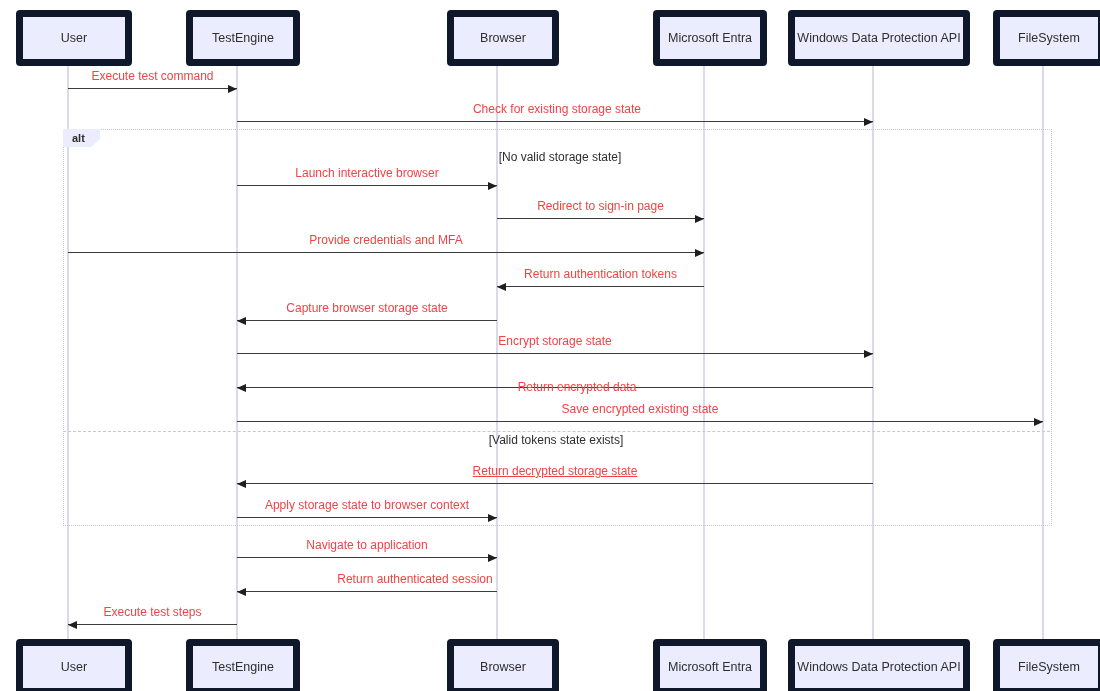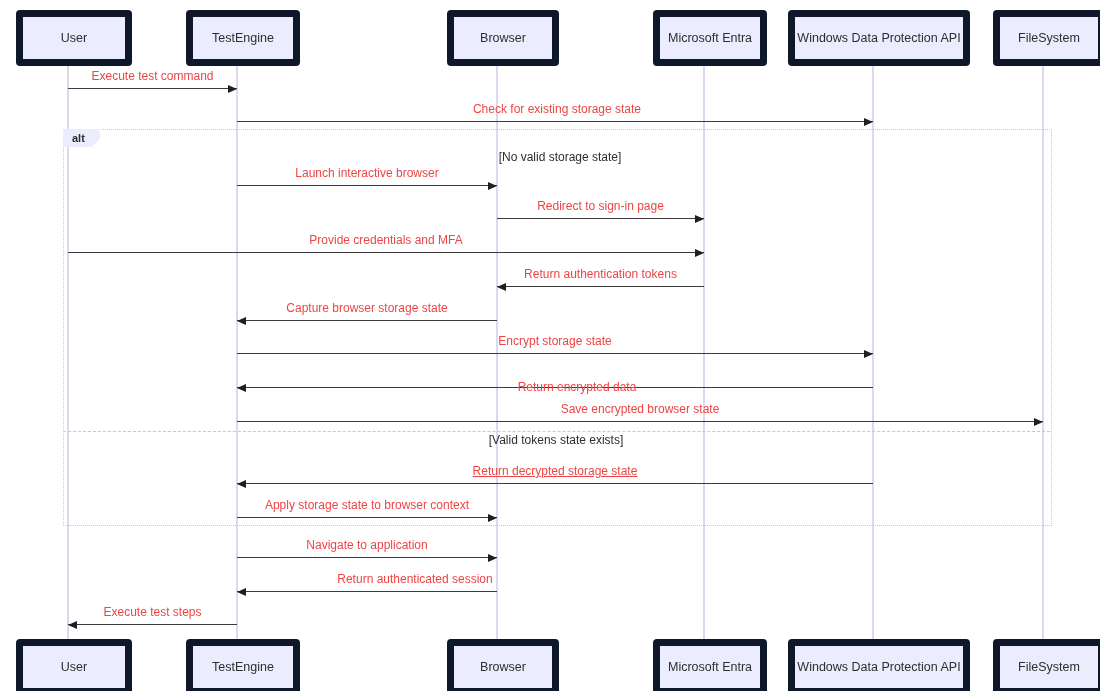--- a/index.html
+++ b/index.html
@@ -65,21 +65,21 @@
     <div class="msg-head left" style="left: 237px; top: 317px;"></div>
     <div class="msg-label" style="left: 367px; top: 301px;">Capture browser storage state</div>
     <div class="msg-line" style="left: 237px; top: 353px; width: 636px;"></div>
     <div class="msg-head right" style="left: 864px; top: 350px;"></div>
     <div class="msg-label" style="left: 555px; top: 334px;">Encrypt storage state</div>
     <div class="msg-line" style="left: 237px; top: 387px; width: 636px;"></div>
     <div class="msg-head left" style="left: 237px; top: 384px;"></div>
     <div class="msg-label" style="left: 577px; top: 368px; margin-top: 12px;">Return encrypted data</div>
     <div class="msg-line" style="left: 237px; top: 421px; width: 806px;"></div>
     <div class="msg-head right" style="left: 1034px; top: 418px;"></div>
-    <div class="msg-label" style="left: 640px; top: 402px;">Save encrypted browser state</div>
+    <div class="msg-label" style="left: 640px; top: 402px;">Save encrypted existing state</div>
     <div class="msg-line" style="left: 237px; top: 483px; width: 636px;"></div>
     <div class="msg-head left" style="left: 237px; top: 480px;"></div>
     <div class="msg-label" style="left: 555px; top: 464px; text-decoration: underline;">Return decrypted storage state</div>
     <div class="msg-line" style="left: 237px; top: 517px; width: 260px;"></div>
     <div class="msg-head right" style="left: 488px; top: 514px;"></div>
     <div class="msg-label" style="left: 367px; top: 498px;">Apply storage state to browser context</div>
     <div class="msg-line" style="left: 237px; top: 557px; width: 260px;"></div>
     <div class="msg-head right" style="left: 488px; top: 554px;"></div>
     <div class="msg-label" style="left: 367px; top: 538px;">Navigate to application</div>
     <div class="msg-line" style="left: 237px; top: 591px; width: 260px;"></div>

